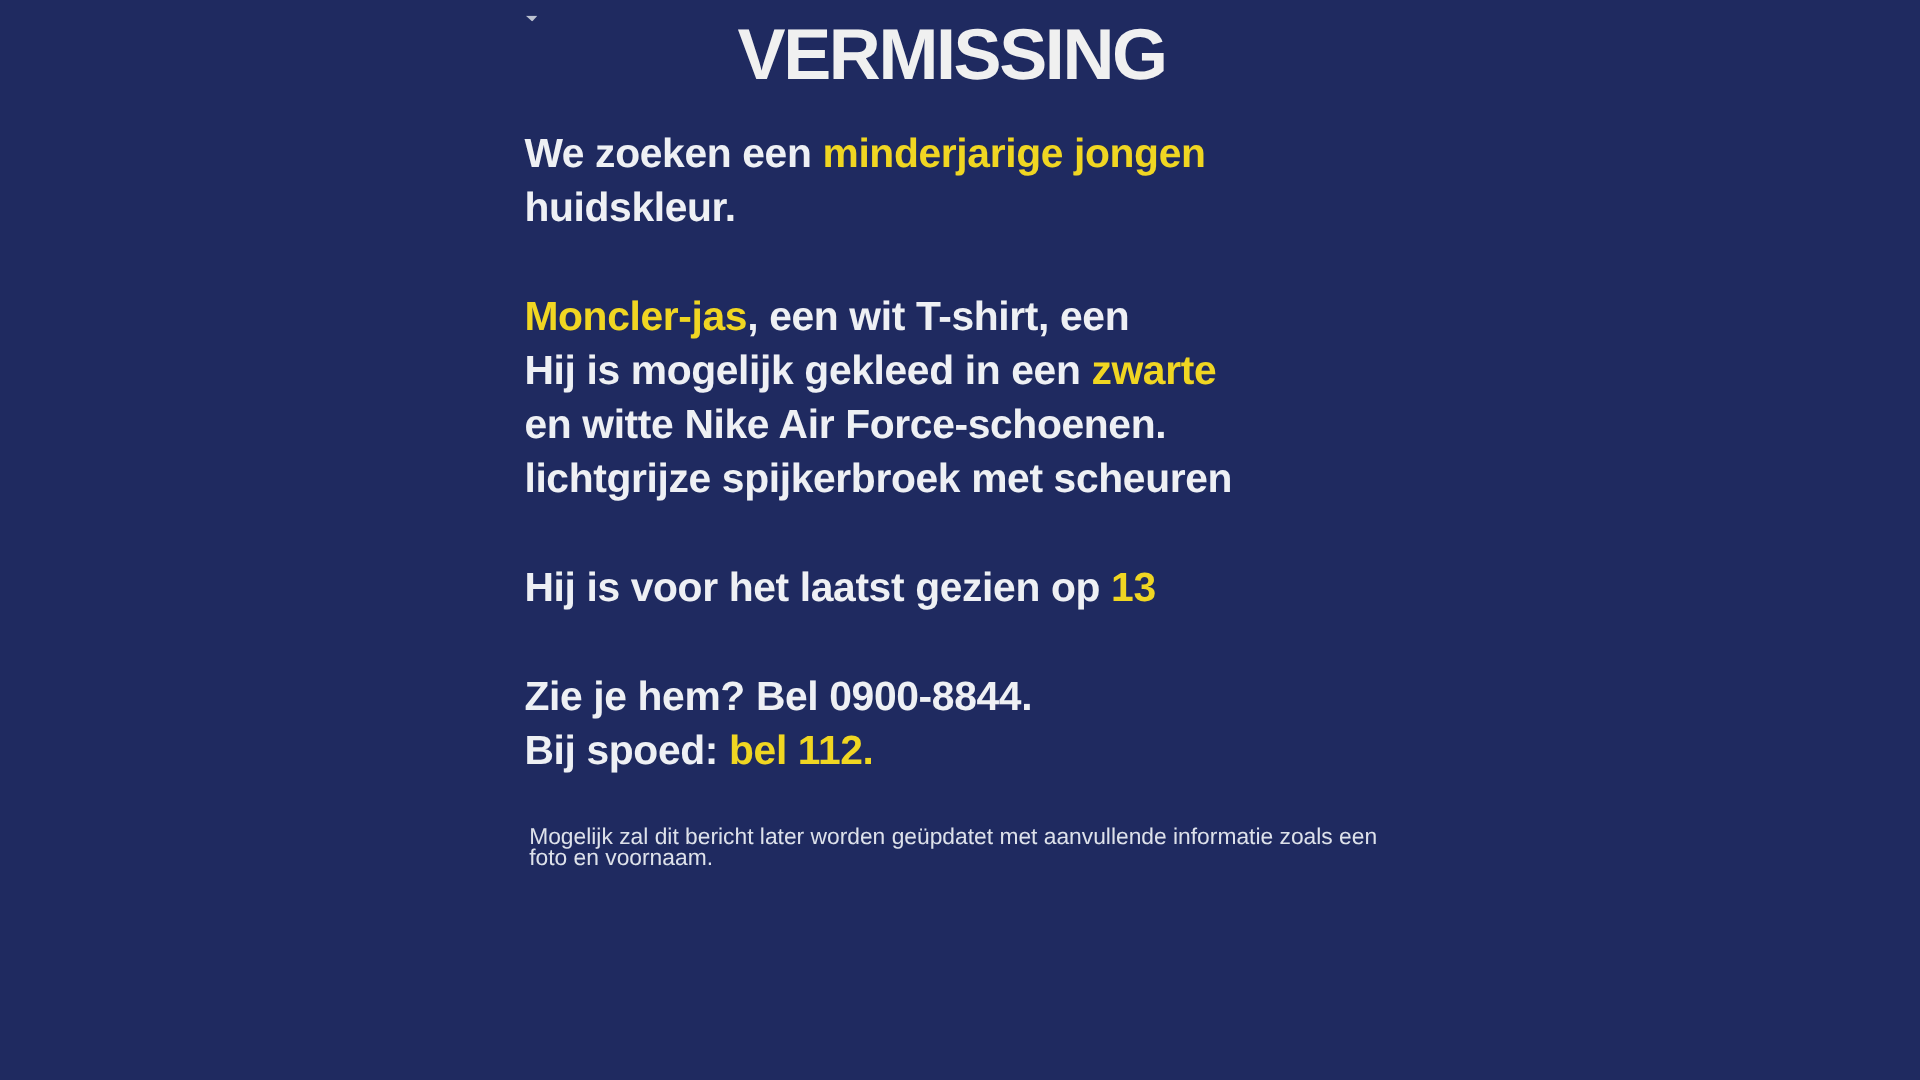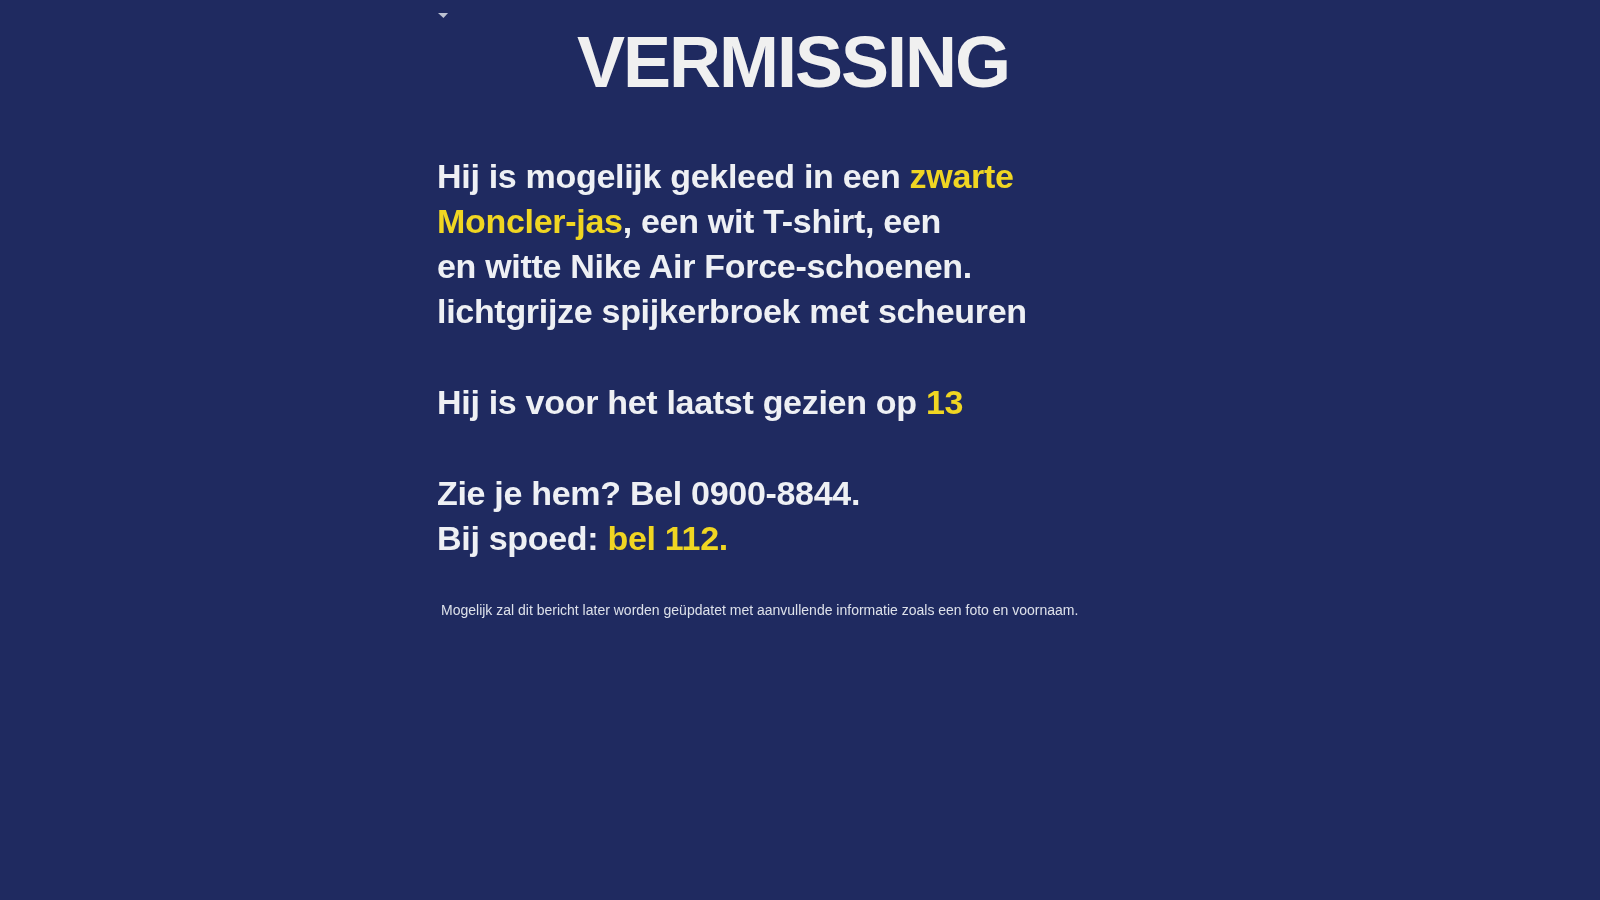--- a/index.html
+++ b/index.html
@@ -14,22 +14,22 @@
     font-family: "Liberation Sans", sans-serif;
     position: relative;
   }
   .content {
     position: absolute;
     left: 437px;
     top: 0;
     width: 712px;
   }
   .poster-title {
-    margin: 16px;
-    font-size: 72px;
+    margin: 0;
+    font-size: 60px;
     line-height: 92px;
     font-weight: 800;
     letter-spacing: -2px;
     text-align: center;
     color: var(--title, #f0f0f0);
     white-space: nowrap;
   }
   .paragraphs {
     margin-top: 14px;
   }
@@ -45,21 +45,21 @@
     font-weight: 700;
     letter-spacing: -0.3px;
     color: var(--white, #eef0f4);
     white-space: pre;
   }
   .seg { color: var(--white, #eef0f4); }
   .seg.yellow { color: var(--yellow, #f0d622); }
   .poster-footer {
     margin-top: 40px;
     padding-left: 4px;
-    font-size: 14px;
+    font-size: 19px;
     line-height: 18px;
     font-weight: 400;
     color: var(--footer, #dde1ea);
   }
   .tiny-mark {
     position: absolute;
     left: 438px;
     top: 13px;
     width: 10px;
     height: 5px;
@@ -71,24 +71,26 @@
 </head>
 <body style="--bg: #1f2a60; --title: #f0f0f0; --white: #eef0f4; --yellow: #f0d622; --footer: #dde1ea;">
 
 <div class="tiny-mark"></div>
 
 <div class="content">
   <h1 class="poster-title">VERMISSING</h1>
 
   <div class="paragraphs">
       <div class="para">
+        <div class="line"><span class="seg">We zoeken een </span><span class="seg yellow">minderjarige jongen</span></div>
+        <div class="line"><span class="seg">huidskleur.</span></div>
       </div>
       <div class="para">
+        <div class="line"><span class="seg yellow">Moncler-jas</span><span class="seg">, een wit T-shirt, een</span></div>
         <div class="line"><span class="seg">Hij is mogelijk gekleed in een </span><span class="seg yellow">zwarte</span></div>
-        <div class="line"><span class="seg yellow">Moncler-jas</span><span class="seg">, een wit T-shirt, een</span></div>
         <div class="line"><span class="seg">en witte Nike Air Force-schoenen.</span></div>
         <div class="line"><span class="seg">lichtgrijze spijkerbroek met scheuren</span></div>
       </div>
       <div class="para">
         <div class="line"><span class="seg">Hij is voor het laatst gezien op </span><span class="seg yellow">13</span></div>
       </div>
       <div class="para">
         <div class="line"><span class="seg">Zie je hem? Bel 0900-8844.</span></div>
         <div class="line"><span class="seg">Bij spoed: </span><span class="seg yellow">bel 112.</span></div>
       </div>

